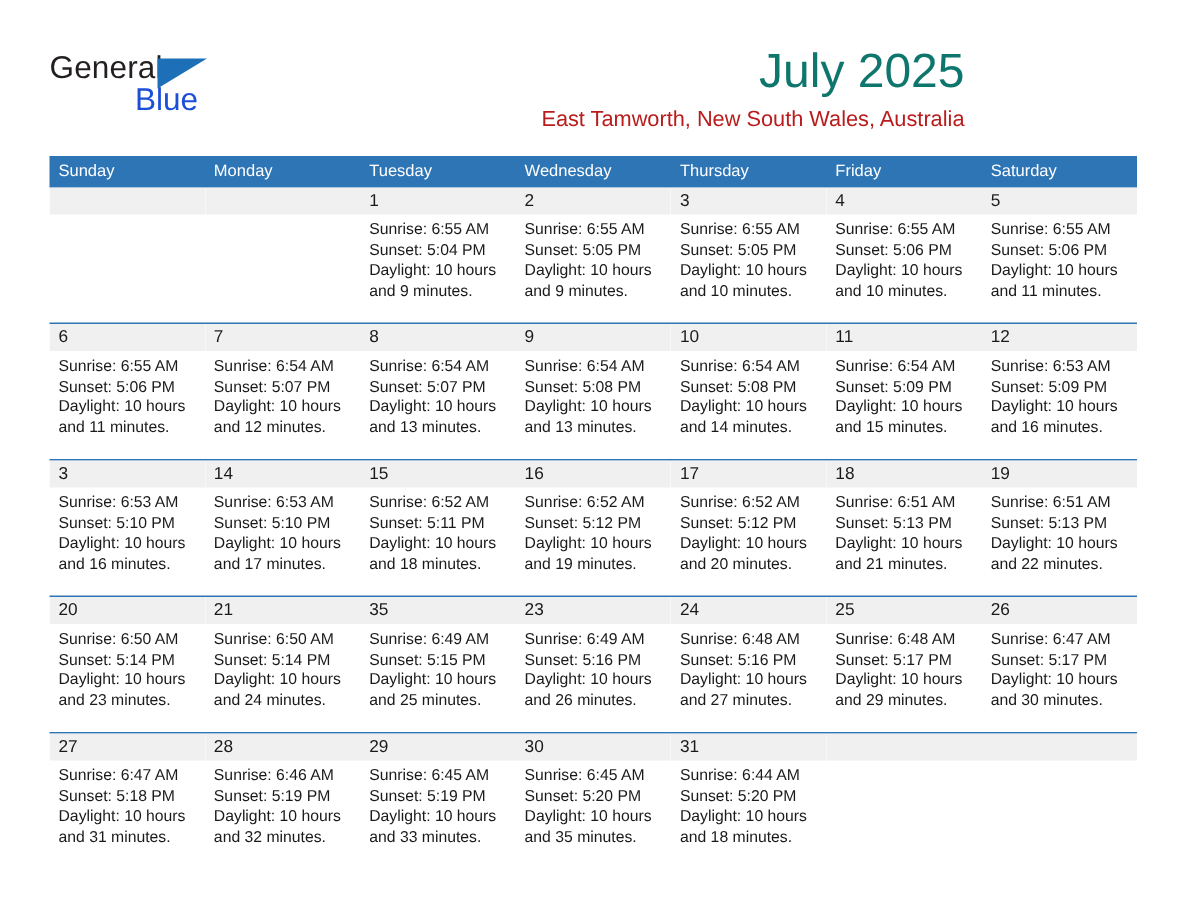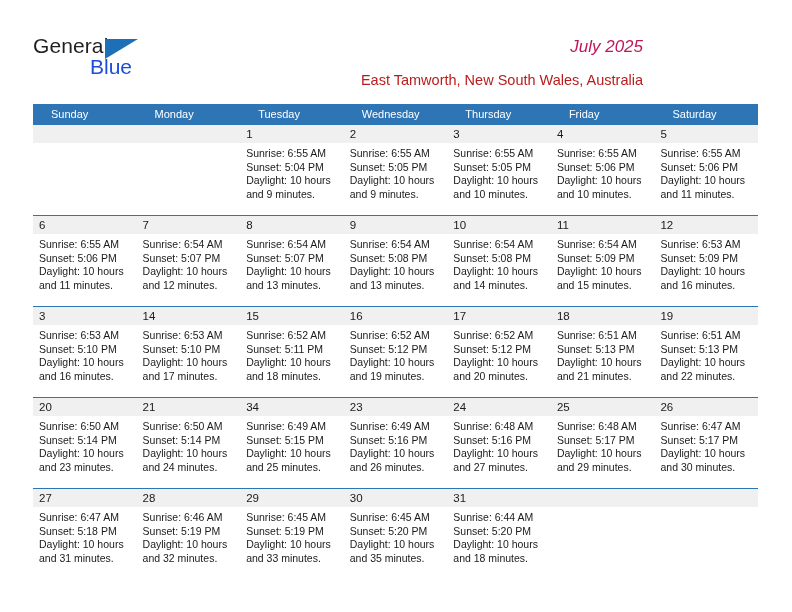--- a/index.html
+++ b/index.html
@@ -62,25 +62,24 @@
     color: #1d4ed8;
     font-family: "Liberation Sans", sans-serif;
   }
   .title-block {
     position: absolute;
     right: 0;
     top: 0;
     text-align: right;
   }
   .cal-title {
-    font-size: 17px;
-    color: #be185d;
+    font-size: 32px;
+    color: #0f766e;
     line-height: 34px;
     white-space: nowrap;
-    font-style: italic;
   }
   .cal-subtitle {
     font-size: 14.5px;
     color: #b91c1c;
     line-height: 22px;
     margin-top: 5px;
     white-space: nowrap;
   }
 
   
@@ -93,21 +92,21 @@
   .weekdays {
     display: flex;
     background: #2e75b6;
     height: 21px;
   }
   .weekday {
     flex: 1 1 0;
     color: #ffffff;
     font-size: 11px;
     line-height: 21px;
-    padding-left: 18px;
+    padding-left: 6px;
     box-sizing: border-box;
     overflow: hidden;
     white-space: nowrap;
   }
   .week {
     display: flex;
     height: 90px;
     border-top: 1.5px solid #2e75b6;
     position: relative;
   }
@@ -345,21 +344,21 @@
           </div>
           <div class="day">
             <div class="day-num">21</div>
             <div class="day-info">
               <div>Sunrise: 6:50 AM</div>
               <div>Sunset: 5:14 PM</div>
               <div>Daylight: 10 hours and 24 minutes.</div>
             </div>
           </div>
           <div class="day">
-            <div class="day-num">34</div>
+            <div class="day-num">35</div>
             <div class="day-info">
               <div>Sunrise: 6:49 AM</div>
               <div>Sunset: 5:15 PM</div>
               <div>Daylight: 10 hours and 25 minutes.</div>
             </div>
           </div>
           <div class="day">
             <div class="day-num">23</div>
             <div class="day-info">
               <div>Sunrise: 6:49 AM</div>

